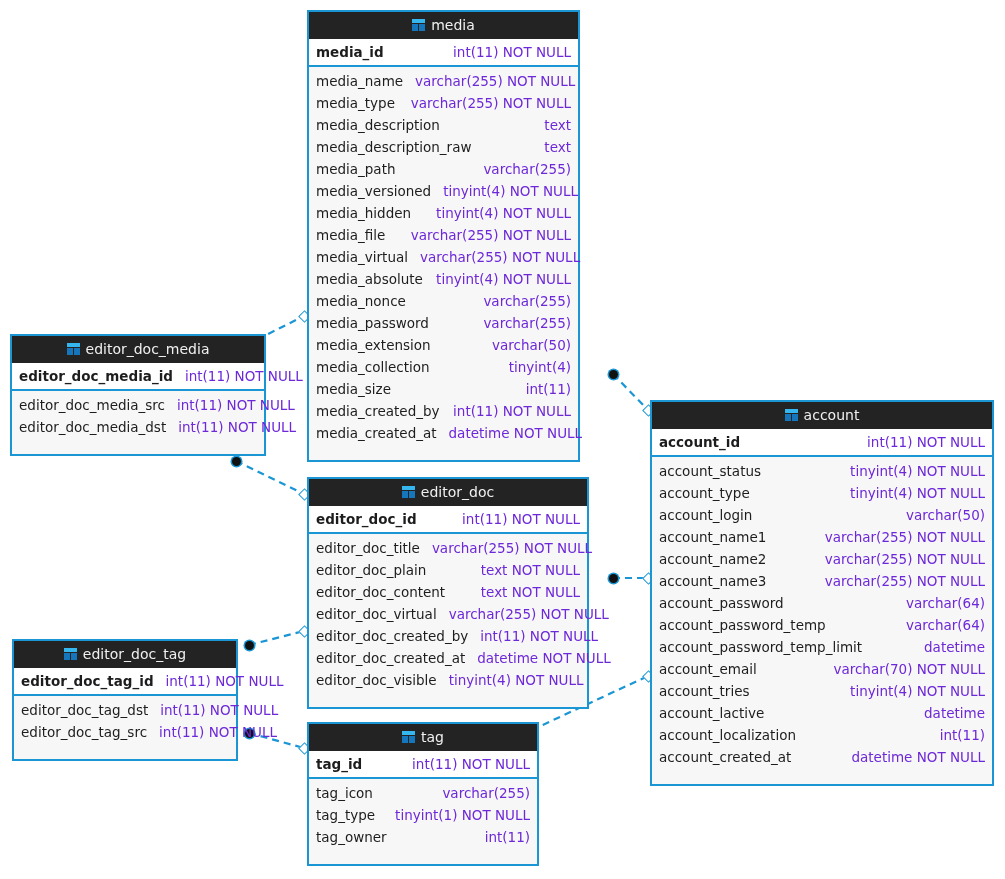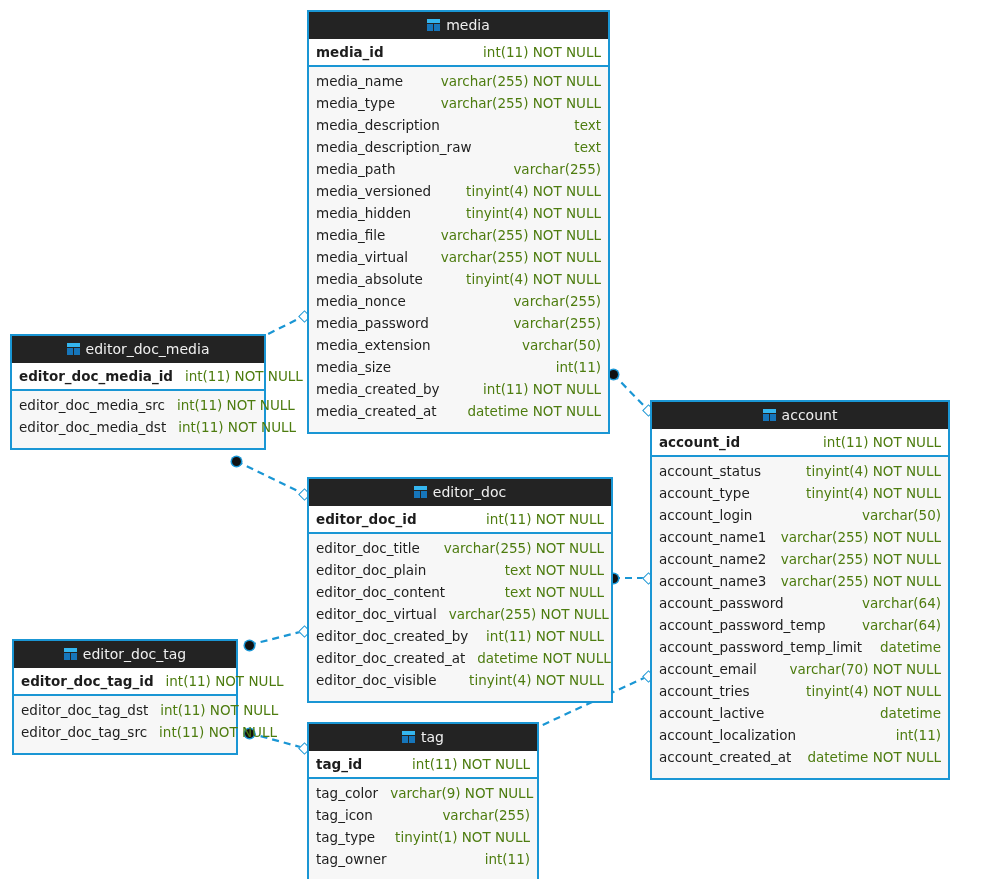--- a/index.html
+++ b/index.html
@@ -69,40 +69,40 @@
     background: #1676bb;
   }
   .entity-pk {
     background: #ffffff;
     border-bottom: 2px solid #1a96d4;
     box-sizing: border-box;
   }
   .entity-body {
     background: #f7f7f7;
     box-sizing: border-box;
-    padding: 3px 0 10px 0;
+    padding: 3px 0 16px 0;
   }
   .attr {
     display: flex;
     justify-content: space-between;
     align-items: baseline;
     font-size: 13.5px;
     line-height: 22px;
     padding: 0 7px;
     color: #1d1d1d;
     white-space: nowrap;
   }
   .entity-pk .attr {
     line-height: 26px;
     border-radius: 6px;
   }
   .attr .aname { font-weight: normal; }
   .entity-pk .attr .aname { font-weight: bold; }
   .attr .atype {
-    color: #4d7c0f;
+    color: #6d28d9;
     padding-left: 12px;
   }
   .endpoint-dot {
     position: absolute;
     width: 9px; height: 9px;
     border-radius: 50%;
     background: #111111;
     box-shadow: 0 0 0 1.5px #1a96d4;
     box-sizing: border-box;
   }
@@ -151,21 +151,21 @@
 
   <div class="endpoint-dot" style="left:245px;top:641px;"></div>
   <div class="endpoint-diamond" style="left:300px;top:627px;"></div>
 
   <div class="endpoint-dot" style="left:245px;top:729px;"></div>
   <div class="endpoint-diamond" style="left:300px;top:744px;"></div>
 
   <div class="endpoint-dot" style="left:517px;top:731px;"></div>
   <div class="endpoint-diamond" style="left:644px;top:672px;"></div>
 
-  <div class="entity" id="ent-media" style="left:307px;top:10px;width:303px;">
+  <div class="entity" id="ent-media" style="left:307px;top:10px;width:273px;">
     <div class="entity-header">
       <span class="table-icon">
           <span class="ti-top"></span>
           <span class="ti-bl"></span>
           <span class="ti-br"></span>
         </span>
       <span>media</span>
     </div>
     <div class="entity-pk">
       <div class="attr">
@@ -220,35 +220,39 @@
         </div>
       <div class="attr">
           <span class="aname">media_password</span>
           <span class="atype">varchar(255)</span>
         </div>
       <div class="attr">
           <span class="aname">media_extension</span>
           <span class="atype">varchar(50)</span>
         </div>
       <div class="attr">
+          <span class="aname">media_collection</span>
+          <span class="atype">tinyint(4)</span>
+        </div>
+      <div class="attr">
           <span class="aname">media_size</span>
           <span class="atype">int(11)</span>
         </div>
       <div class="attr">
           <span class="aname">media_created_by</span>
           <span class="atype">int(11) NOT NULL</span>
         </div>
       <div class="attr">
           <span class="aname">media_created_at</span>
           <span class="atype">datetime NOT NULL</span>
         </div>
     </div>
   </div>
 
-  <div class="entity" id="ent-account" style="left:650px;top:400px;width:300px;">
+  <div class="entity" id="ent-account" style="left:650px;top:400px;width:344px;">
     <div class="entity-header">
       <span class="table-icon">
           <span class="ti-top"></span>
           <span class="ti-bl"></span>
           <span class="ti-br"></span>
         </span>
       <span>account</span>
     </div>
     <div class="entity-pk">
       <div class="attr">
@@ -309,21 +313,21 @@
           <span class="aname">account_localization</span>
           <span class="atype">int(11)</span>
         </div>
       <div class="attr">
           <span class="aname">account_created_at</span>
           <span class="atype">datetime NOT NULL</span>
         </div>
     </div>
   </div>
 
-  <div class="entity" id="ent-editor-doc" style="left:307px;top:477px;width:306px;">
+  <div class="entity" id="ent-editor-doc" style="left:307px;top:477px;width:282px;">
     <div class="entity-header">
       <span class="table-icon">
           <span class="ti-top"></span>
           <span class="ti-bl"></span>
           <span class="ti-br"></span>
         </span>
       <span>editor_doc</span>
     </div>
     <div class="entity-pk">
       <div class="attr">
@@ -427,24 +431,20 @@
       <span>tag</span>
     </div>
     <div class="entity-pk">
       <div class="attr">
         <span class="aname">tag_id</span>
         <span class="atype">int(11) NOT NULL</span>
       </div>
     </div>
     <div class="entity-body">
       <div class="attr">
-          <span class="aname">tag_color</span>
-          <span class="atype">varchar(9) NOT NULL</span>
-        </div>
-      <div class="attr">
           <span class="aname">tag_icon</span>
           <span class="atype">varchar(255)</span>
         </div>
       <div class="attr">
           <span class="aname">tag_type</span>
           <span class="atype">tinyint(1) NOT NULL</span>
         </div>
       <div class="attr">
           <span class="aname">tag_owner</span>
           <span class="atype">int(11)</span>

